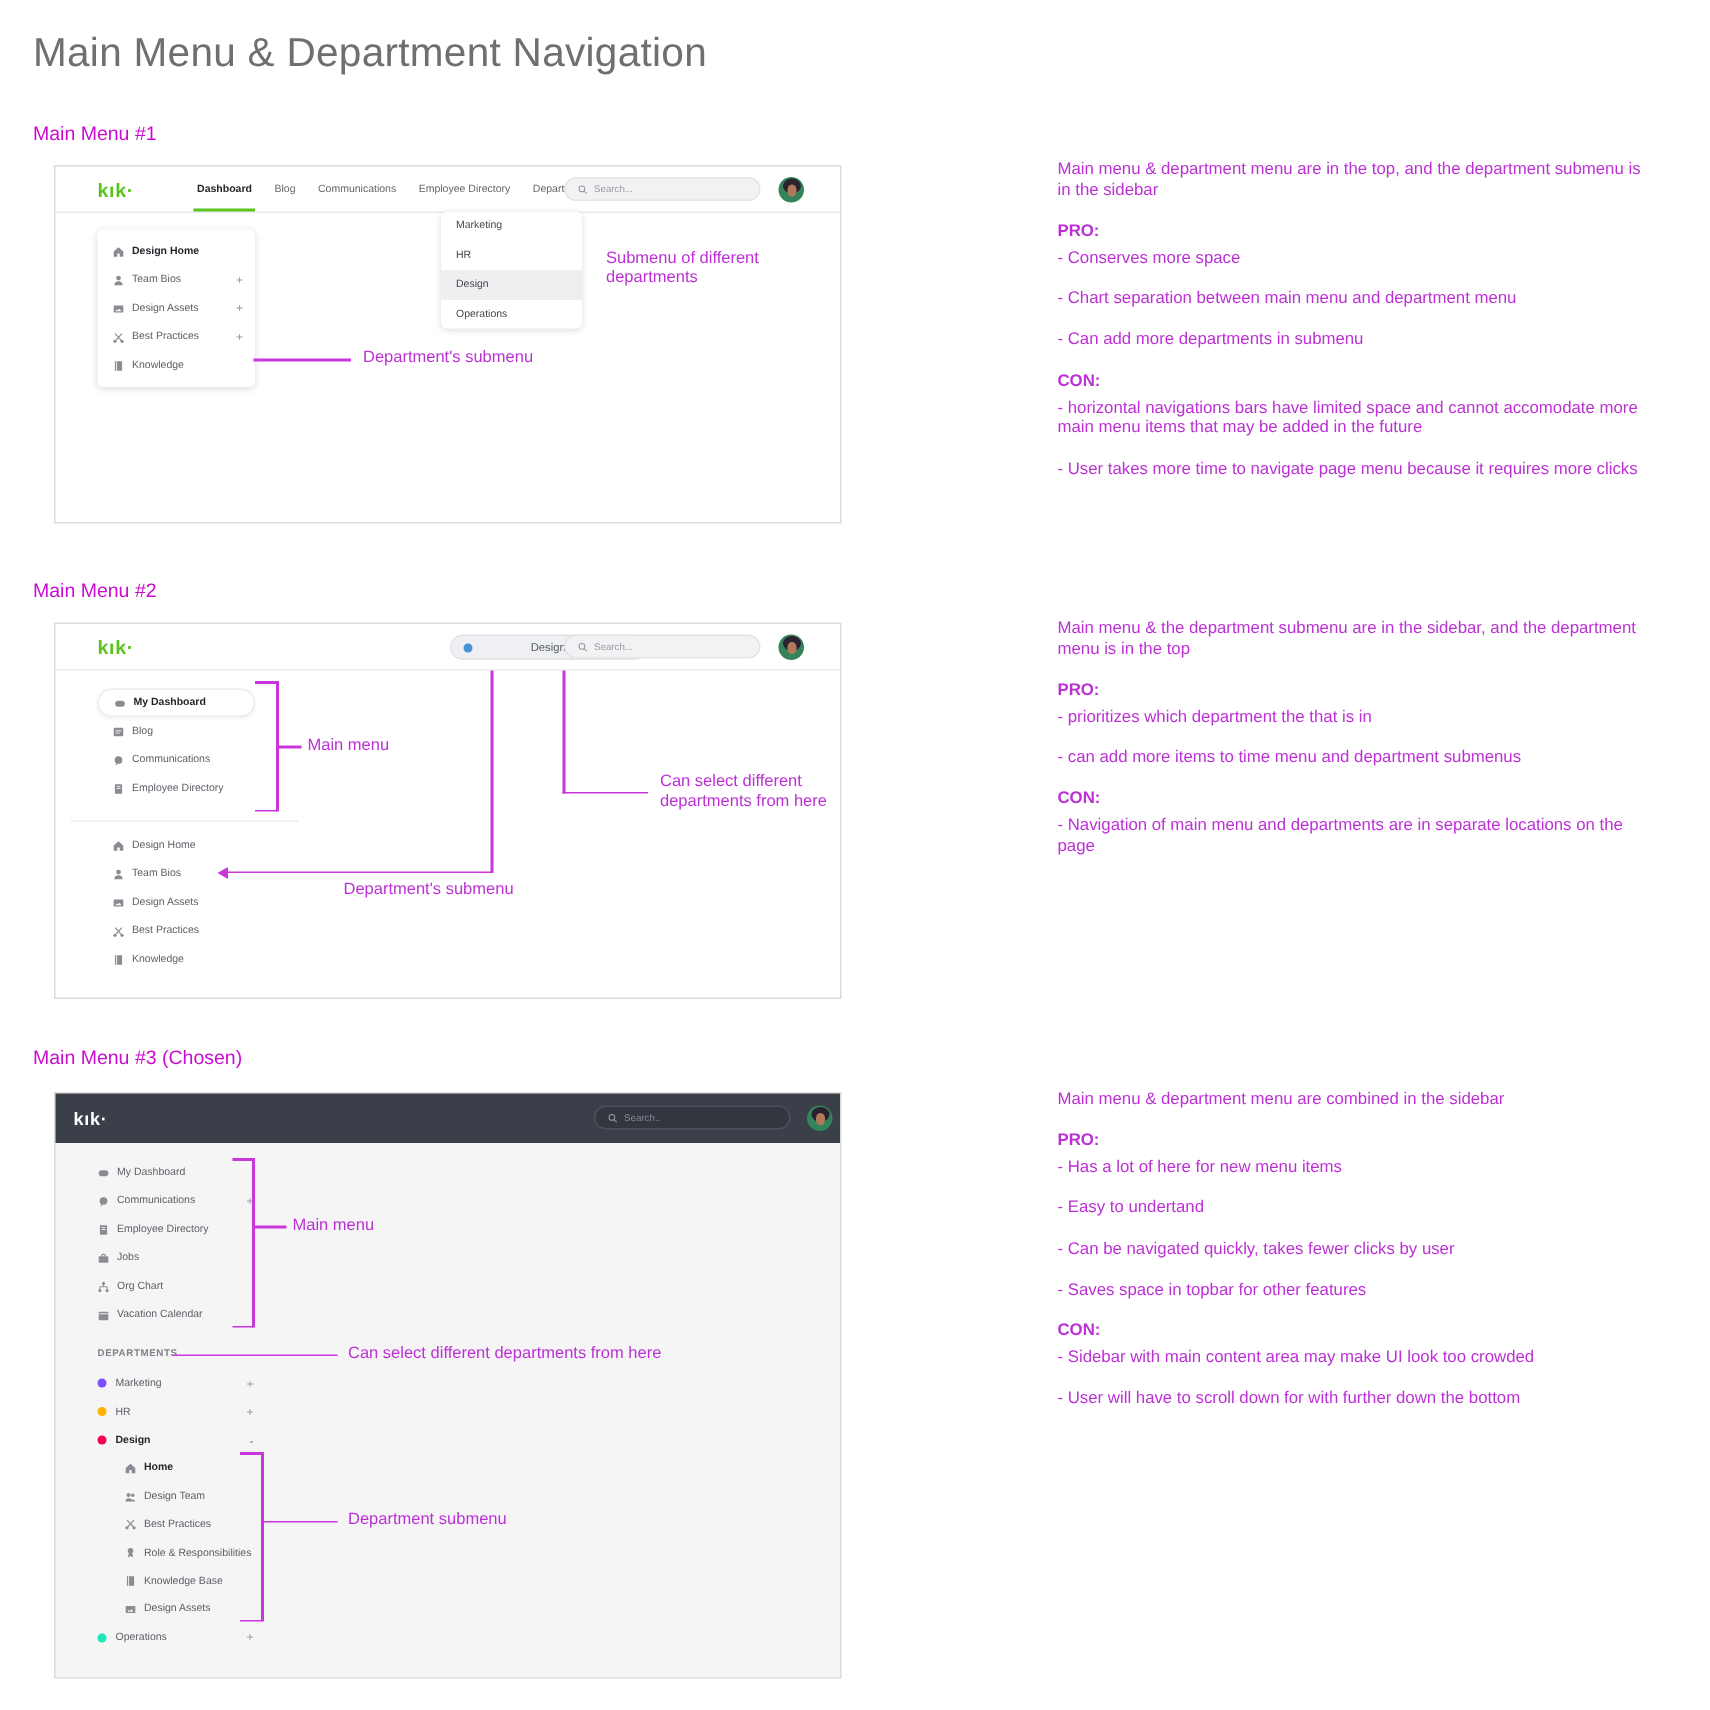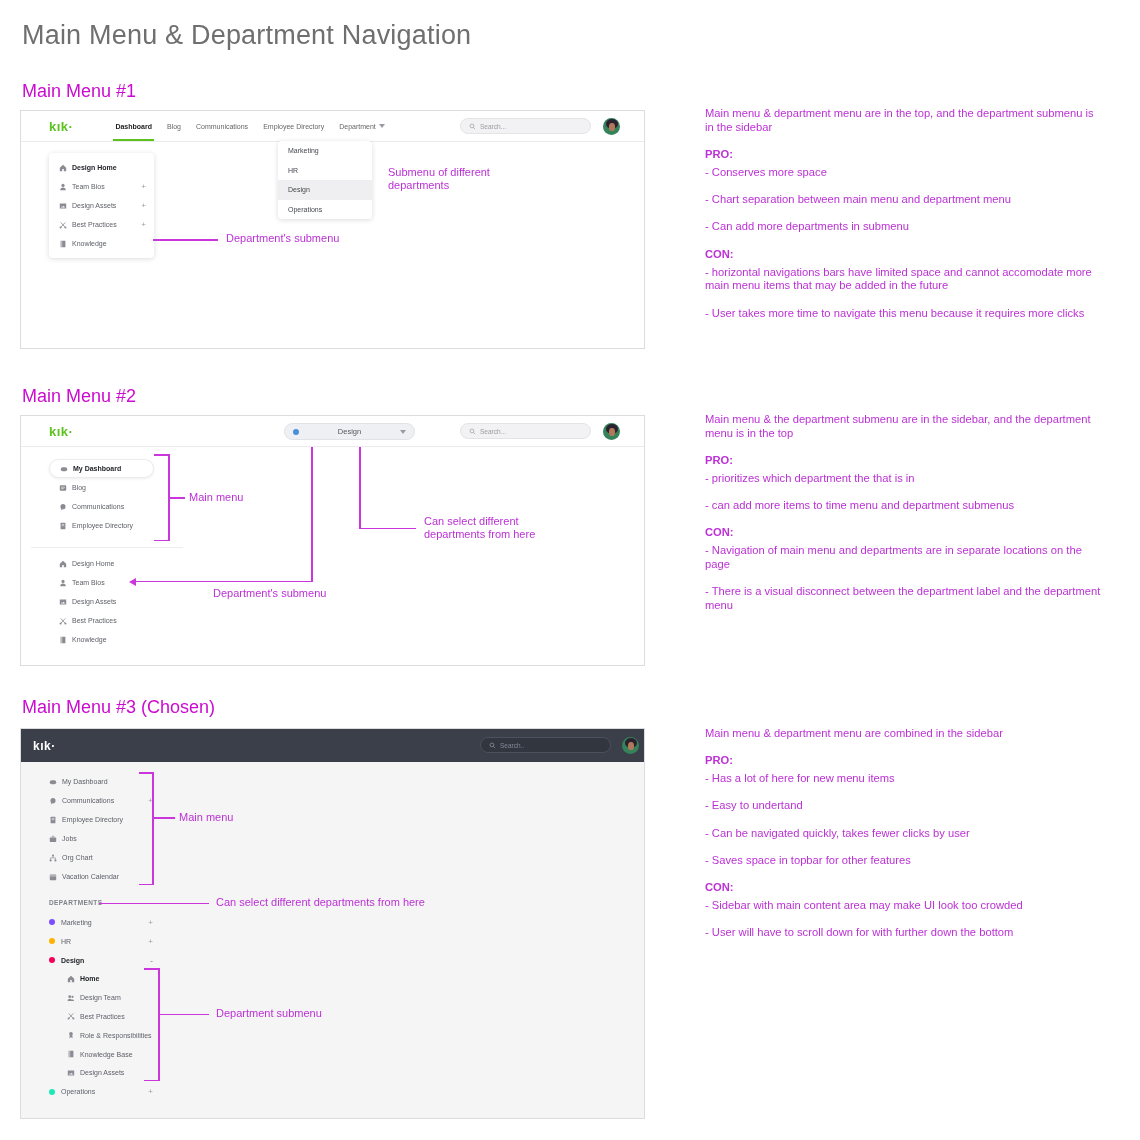--- a/index.html
+++ b/index.html
@@ -6,22 +6,22 @@
     --mag-line:#cb35dc;
     --mag-text:#bc30d5;
     --mag-head:#cb0bcf;
     --green:#5bc21e;
     --dark:#3a3f4a;
     --frame-border:#dcdcdc;
   }
   *{margin:0;padding:0;box-sizing:border-box}
   html,body{width:1140px;height:1140px;background:#fff;font-family:"Liberation Sans","DejaVu Sans",sans-serif;position:relative;overflow:hidden}
   .page-title{position:absolute;left:22px;top:20px;font-size:27px;color:#6f6f6f;letter-spacing:.2px}
-  .sec-heading{position:absolute;left:22px;font-size:18px;color:var(--mag-head)}
-  .frame{position:absolute;left:20px;width:625px;background:#fff;border:1px solid var(--frame-border)}
+  .sec-heading{position:absolute;left:22px;font-size:13px;color:var(--mag-head)}
+  .frame{position:absolute;left:36px;width:525px;background:#fff;border:1px solid var(--frame-border)}
   .frame.gray{background:#f5f5f6}
 
   
   .topbar{height:31px;border-bottom:1px solid #ebebee;display:flex;align-items:center;position:relative}
   .topbar.dark{height:33px;background:var(--dark);border-bottom:none}
   .logo{font-weight:bold;font-size:13px;color:var(--green);margin-left:28px;letter-spacing:.5px}
   .topbar.dark .logo{color:#fff;margin-left:12px;font-size:12px}
   .topnav{display:flex;height:100%;margin-left:42px;gap:15px;align-items:center}
   .tnav{position:relative;font-size:7px;color:#666;display:flex;align-items:center;height:100%;gap:3px;cursor:default}
   .tnav.active{color:#222;font-weight:bold}
@@ -224,21 +224,21 @@
 </div>
 
 <div class="notes" style="top:107px">
   <p>Main menu &amp; department menu are in the top, and the department submenu is in the sidebar</p>
   <p class="plabel">PRO:</p>
   <p>- Conserves more space</p>
   <p>- Chart separation between main menu and department menu</p>
   <p>- Can add more departments in submenu</p>
   <p class="plabel">CON:</p>
   <p>- horizontal navigations bars have limited space and cannot accomodate more main menu items that may be added in the future</p>
-  <p>- User takes more time to navigate this menu because it requires more clicks</p>
+  <p>- User takes more time to navigate page menu because it requires more clicks</p>
 </div>
 
 <div class="sec-heading" style="top:386px">Main Menu #2</div>
 
 <div class="frame" style="top:415px;height:251px">
   <div class="topbar">
     <div class="logo">kık·</div>
     <div class="dd-pill">
       <span class="dd-dot" style="background: rgb(74, 144, 217);"></span>
       <span class="dd-val">Design</span>
@@ -331,21 +331,20 @@
   <div class="ann wrap" style="left:403px;top:99px;width:120px">Can select different departments from here</div>
 </div>
 
 <div class="notes" style="top:413px">
   <p>Main menu &amp; the department submenu are in the sidebar, and the department menu is in the top</p>
   <p class="plabel">PRO:</p>
   <p>- prioritizes which department the that is in</p>
   <p>- can add more items to time menu and department submenus</p>
   <p class="plabel">CON:</p>
   <p>- Navigation of main menu and departments are in separate locations on the page</p>
-  <p>- There is a visual disconnect between the department label and  the department menu</p>
 </div>
 
 <div class="sec-heading" style="top:697px">Main Menu #3 (Chosen)</div>
 
 <div class="frame gray" style="top:728px;height:391px">
   <div class="topbar dark">
     <div class="logo">kık·</div>
     <div class="search">
       <svg class="ic">
           <use href="#i-search"></use>

